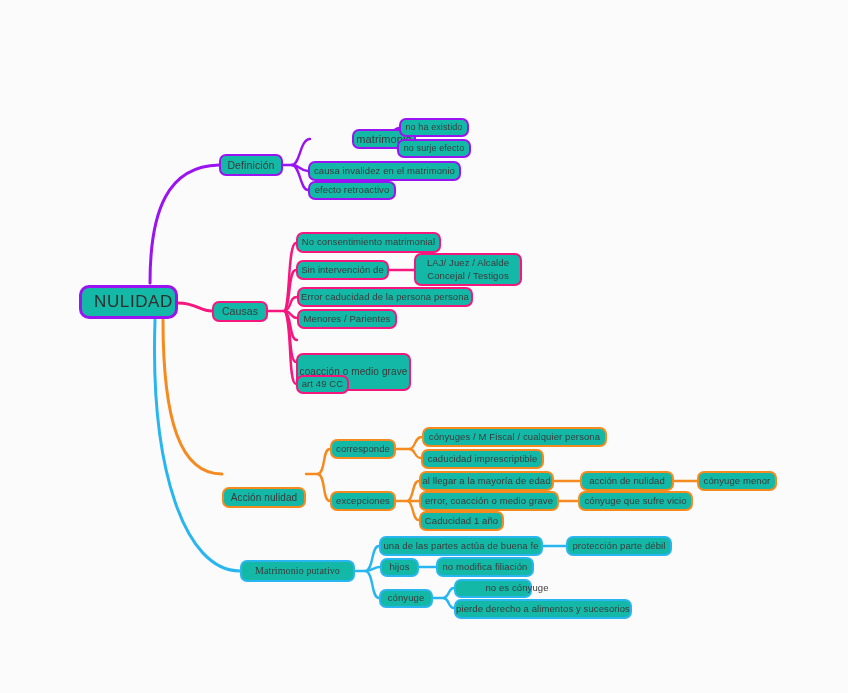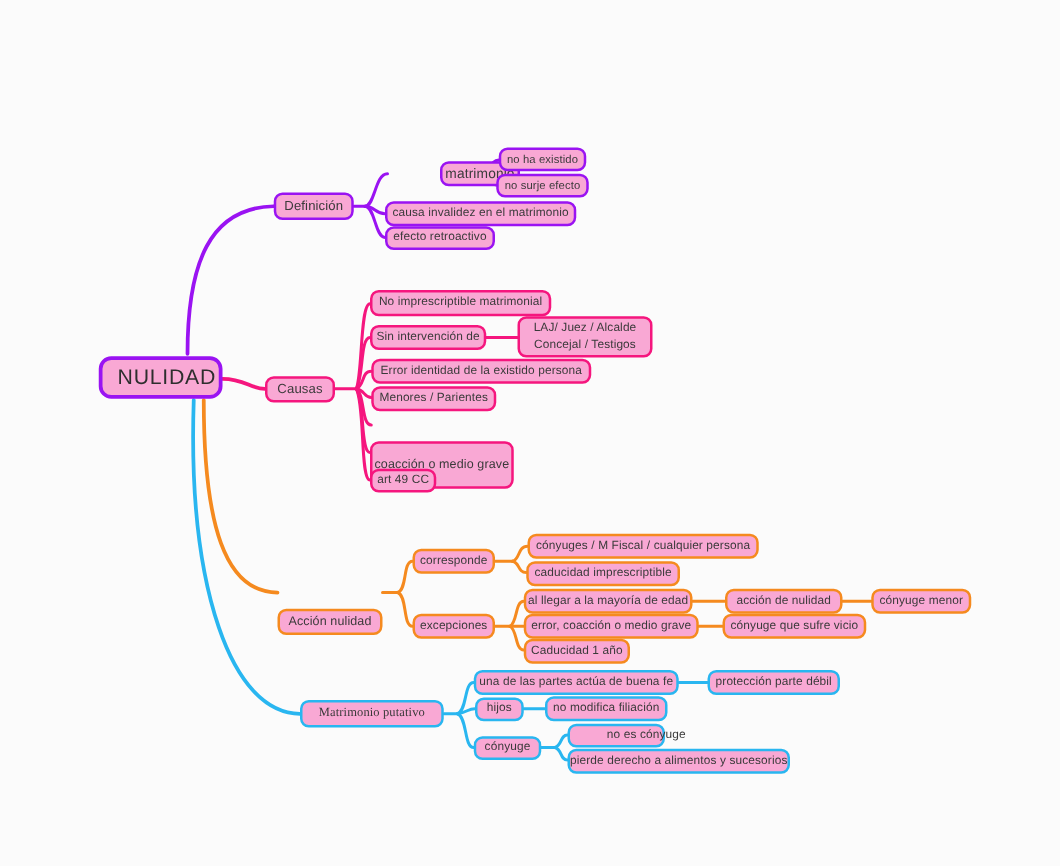--- a/index.html
+++ b/index.html
@@ -7,21 +7,21 @@
     width:848px;height:693px;
     background:#fbfbfb;
     font-family:"Liberation Sans", sans-serif;
     overflow:hidden;
   }
   #canvas{position:relative;width:848px;height:693px;}
   svg.links{position:absolute;left:0;top:0;width:848px;height:693px;}
   .node{
     position:absolute;
     box-sizing:border-box;
-    background:#f9a8d4;
+    background:#14b8a6;
     border:2px solid #999;
     border-radius:7px;
     display:flex;
     align-items:center;
     justify-content:center;
     text-align:center;
     color:#3a3a3a;
     white-space:nowrap;
     letter-spacing:.1px;
     line-height:1.15;
@@ -119,31 +119,31 @@
     <span>causa invalidez en el matrimonio</span>
   </div>
   <div class="node c-purple" style="left:308px;top:181px;width:88px;height:19px;font-size:9.5px;">
     <span>efecto retroactivo</span>
   </div>
 
   <div class="node c-pink" style="left:212px;top:301px;width:56px;height:21px;font-size:10.5px;">
     <span>Causas</span>
   </div>
   <div class="node c-pink" style="left:296px;top:232px;width:145px;height:21px;font-size:9.5px;">
-    <span>No imprescriptible matrimonial</span>
+    <span>No consentimiento matrimonial</span>
   </div>
   <div class="node c-pink" style="left:296px;top:260px;width:93px;height:20px;font-size:9.5px;">
     <span>Sin intervención de</span>
   </div>
   <div class="node c-pink two-line" style="left:414px;top:253px;width:108px;height:33px;font-size:9.5px;">
     <span>LAJ/ Juez / Alcalde</span>
     <span>Concejal / Testigos</span>
   </div>
   <div class="node c-pink" style="left:297px;top:287px;width:176px;height:20px;font-size:9.5px;">
-    <span>Error identidad de la existido persona</span>
+    <span>Error caducidad de la persona persona</span>
   </div>
   <div class="node c-pink" style="left:297px;top:309px;width:100px;height:20px;font-size:9.5px;">
     <span>Menores / Parientes</span>
   </div>
   <div class="node c-pink" style="left:296px;top:353px;width:115px;height:38px;font-size:10px;">
     <span>coacción o medio grave</span>
   </div>
   <div class="node c-pink" style="left:296px;top:375px;width:53px;height:19px;font-size:9.5px;">
     <span>art 49 CC</span>
   </div>

